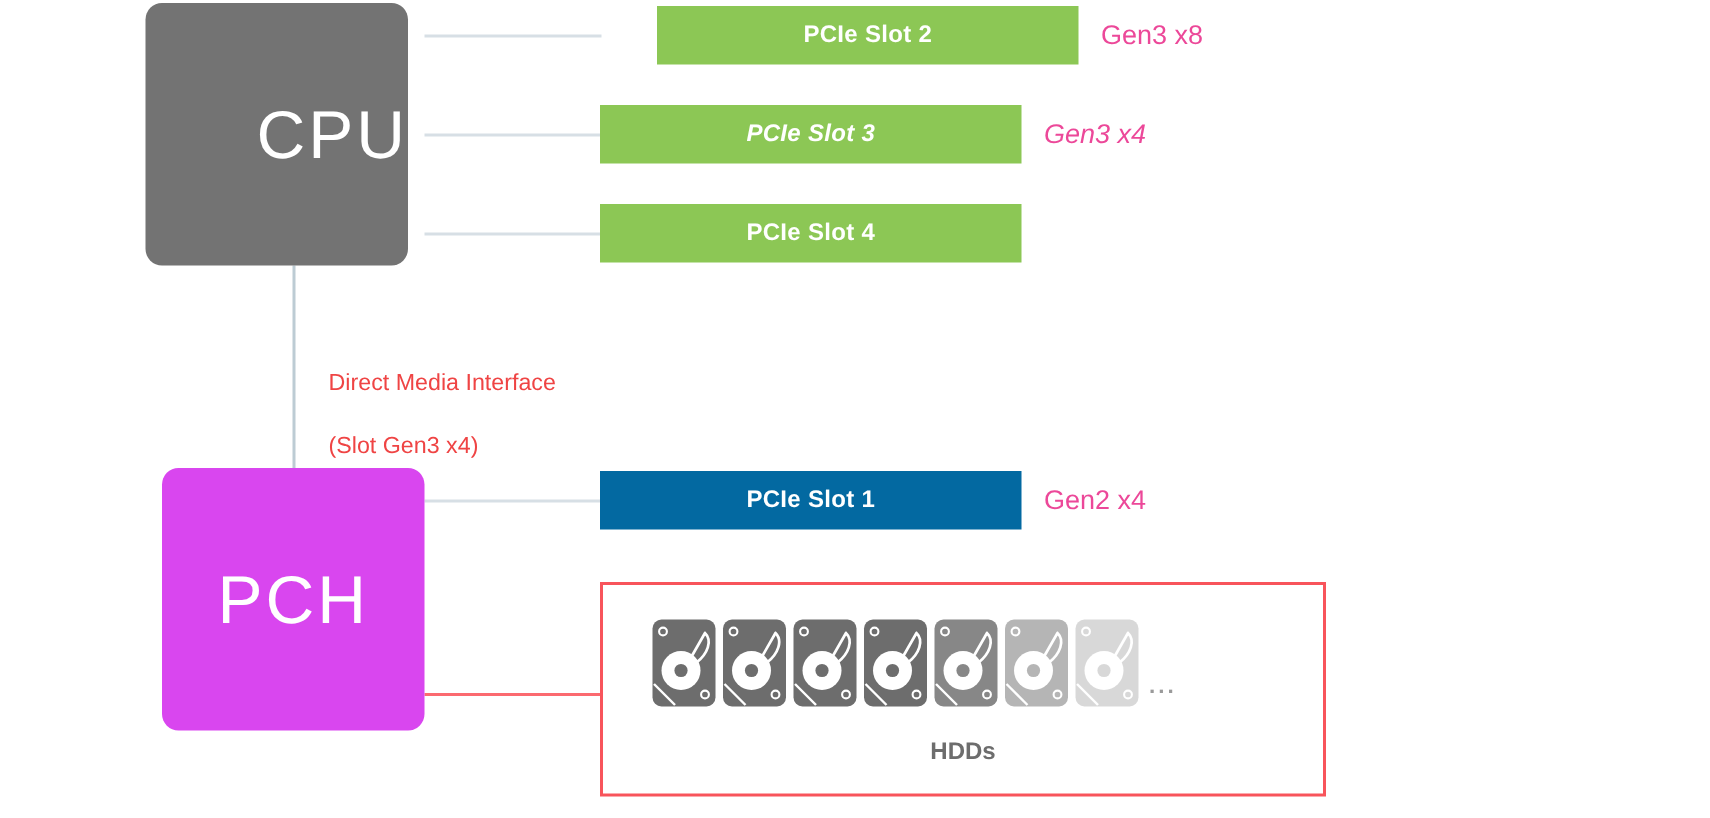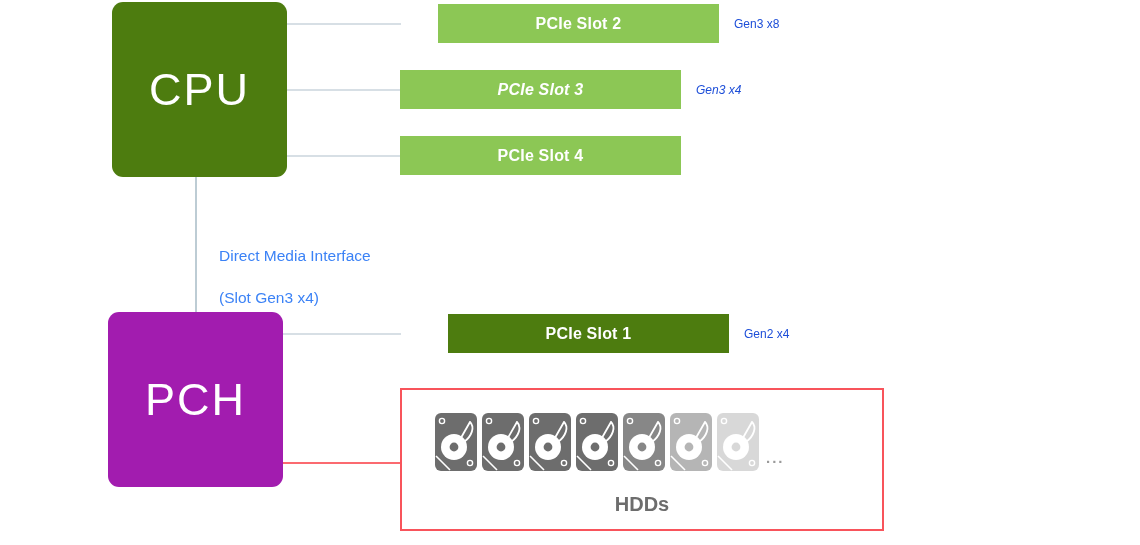--- a/index.html
+++ b/index.html
@@ -10,62 +10,62 @@
   }
   #stage{position:relative;width:1140px;height:545px;}
 
   
   .chip{
     position:absolute;width:175px;height:175px;border-radius:11px;
     display:flex;align-items:center;justify-content:center;
     color:#ffffff;font-size:45px;font-weight:300;letter-spacing:2px;
     line-height:1;
   }
-  .chip-cpu{left:112px;top:2px;background:#4d7c0f;}
-  .chip-pch{left:108px;top:312px;background:#a21caf;}
+  .chip-cpu{left:97px;top:2px;background:#737373;justify-content:flex-end;}
+  .chip-pch{left:108px;top:312px;background:#d946ef;}
 
   
   .slot-row{position:absolute;left:400px;height:39px;display:flex;align-items:center;}
   .slot-box{
     width:281px;height:39px;display:flex;align-items:center;justify-content:center;
     color:#ffffff;font-size:16px;font-weight:bold;letter-spacing:.2px;
   }
   .slot-green{background:#8cc755;}
-  .slot-orange{background:#4d7c0f;margin-left:48px;}
+  .slot-orange{background:#0369a1;}
   .slot-note{
-    margin-left:15px;color:#1d4ed8;font-size:12px;white-space:nowrap;
+    margin-left:15px;color:#ec4899;font-size:18px;white-space:nowrap;
   }
 
   
   .hline{position:absolute;height:2px;background:#d7dfe5;}
   .vline{position:absolute;width:2px;background:#bdccd4;}
   .hline-red{position:absolute;height:2px;background:#fb6a70;}
 
   
   .dmi-label{
-    position:absolute;left:219px;top:224px;color:#3b82f6;
+    position:absolute;left:219px;top:224px;color:#ef4444;
     font-size:15.5px;line-height:21px;white-space:pre-line;
   }
 
   
   .hdd-box{
     position:absolute;left:400px;top:388px;width:484px;height:143px;
     border:2px solid #f8545b;box-sizing:border-box;background:#ffffff;
   }
   .hdd-strip{
     position:absolute;left:32px;top:22px;display:flex;align-items:flex-end;
   }
   .hdd-icon{width:44px;height:60px;margin-right:3px;display:block;}
   .hdd-ellipsis{
     color:#9a9a9a;font-size:15px;font-weight:bold;letter-spacing:2px;
     margin-left:3px;padding-bottom:6px;
   }
   .hdd-caption{
     position:absolute;left:0;top:103px;width:480px;text-align:center;
-    color:#6d6d6d;font-size:20px;font-weight:bold;
+    color:#6d6d6d;font-size:16px;font-weight:bold;
   }
 </style>
 </head>
 <body>
 
 <div id="stage">
 
   <div class="hline" style="left:283px;top:23px;width:118px;"></div>
   <div class="hline" style="left:283px;top:89px;width:118px;"></div>
   <div class="hline" style="left:283px;top:155px;width:118px;"></div>

